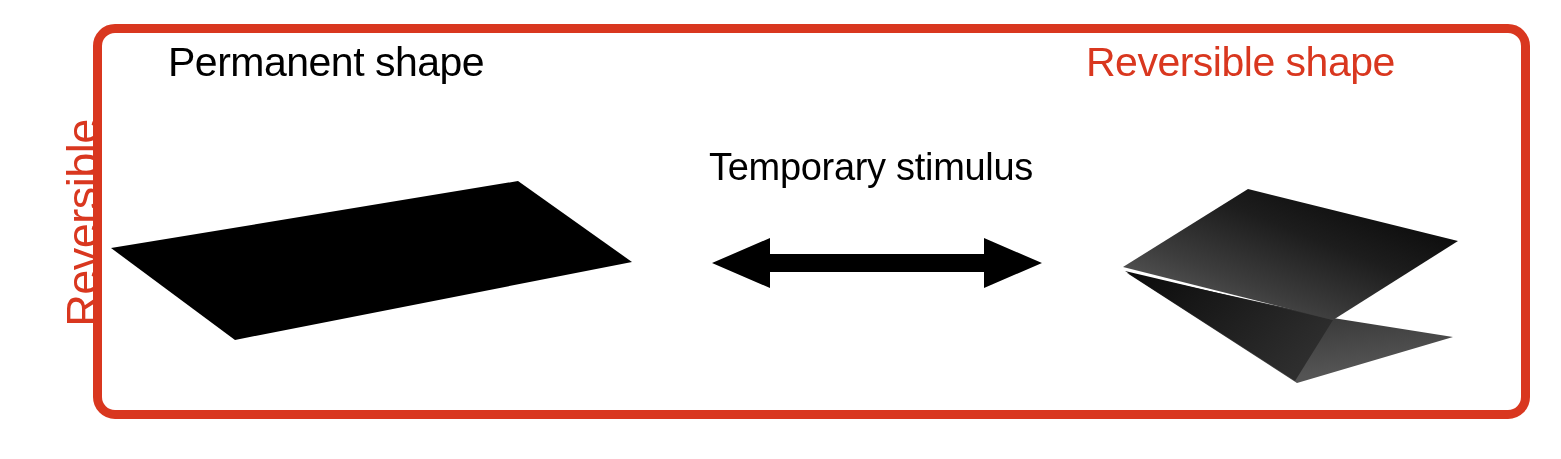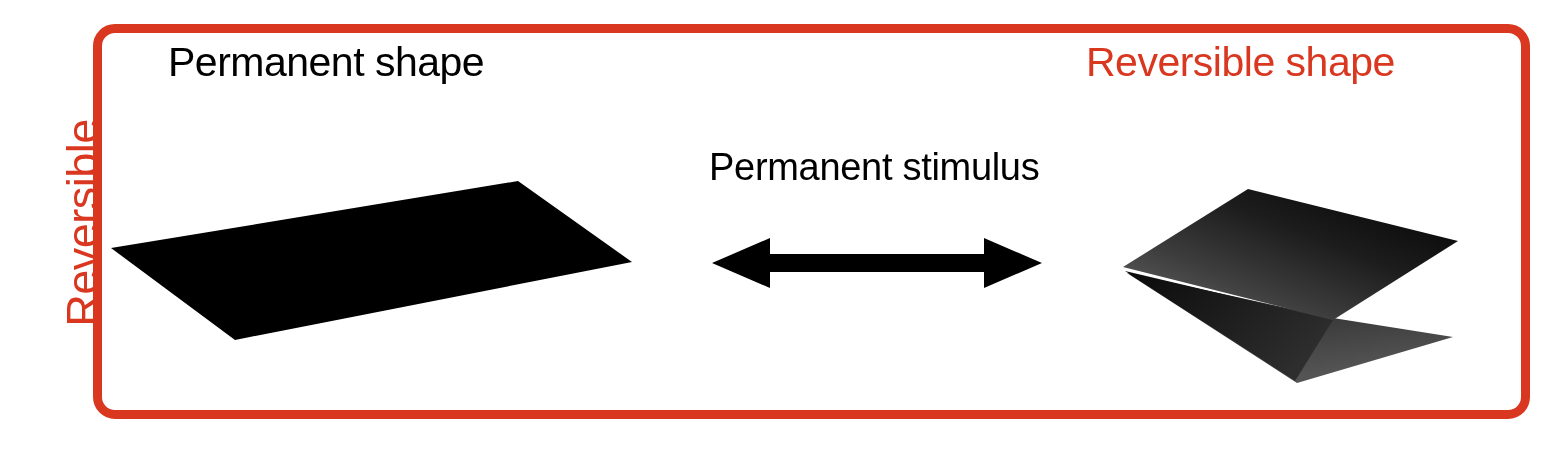--- a/index.html
+++ b/index.html
@@ -102,21 +102,21 @@
 <div id="figure">
 
   <div id="reversible-label">Reversible</div>
 
   <div id="reversible-frame"></div>
 
   <div class="panel-title" id="permanent-title">Permanent shape</div>
 
   <div class="panel-title" id="temporary-title">Reversible shape</div>
 
-  <div id="stimulus-label">Permanent stimulus</div>
+  <div id="stimulus-label">Temporary stimulus</div>
 
   <svg id="permanent-sheet" viewBox="0 0 550 195" aria-hidden="true">
     <polygon points="11,83 418,16 532,97 135,175" fill="#000000"></polygon>
   </svg>
 
   <svg id="stimulus-arrow" viewBox="0 0 330 62" aria-hidden="true">
     <polygon points="0,31 58,6 58,22 272,22 272,6 330,31 272,56 272,40 58,40 58,56" fill="#000000"></polygon>
   </svg>
 
   <svg id="temporary-sheet" viewBox="0 0 380 225" aria-hidden="true">

